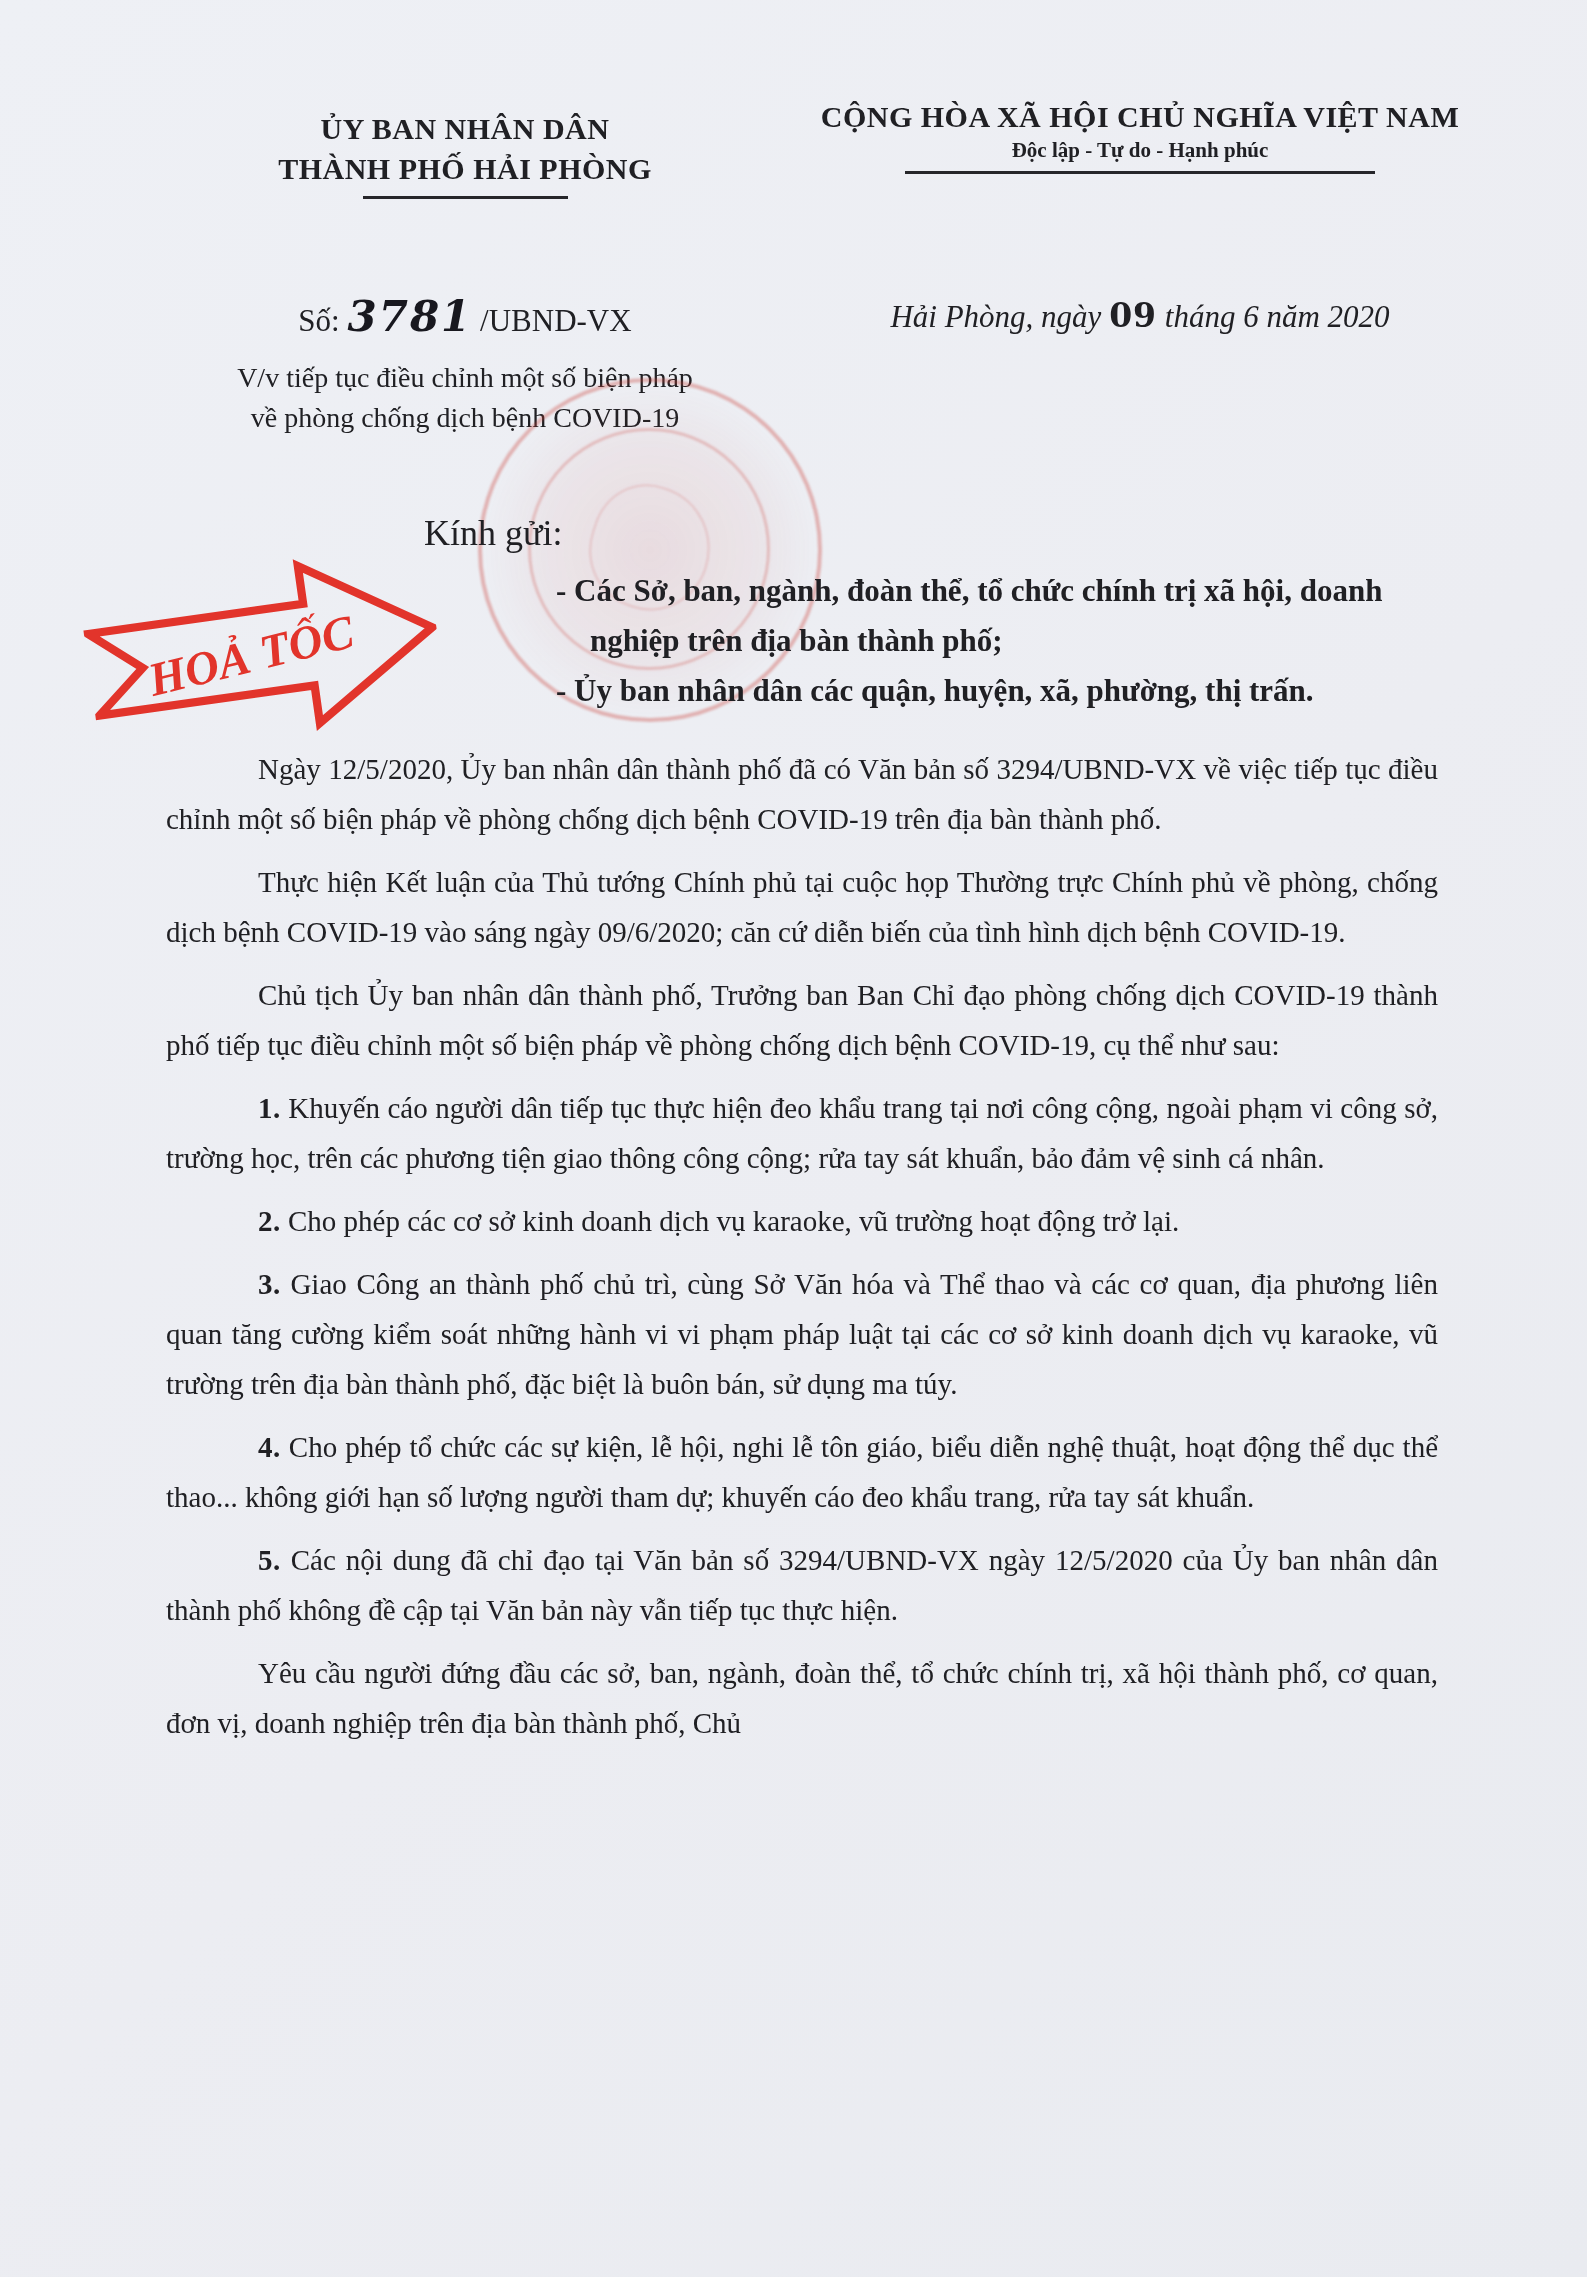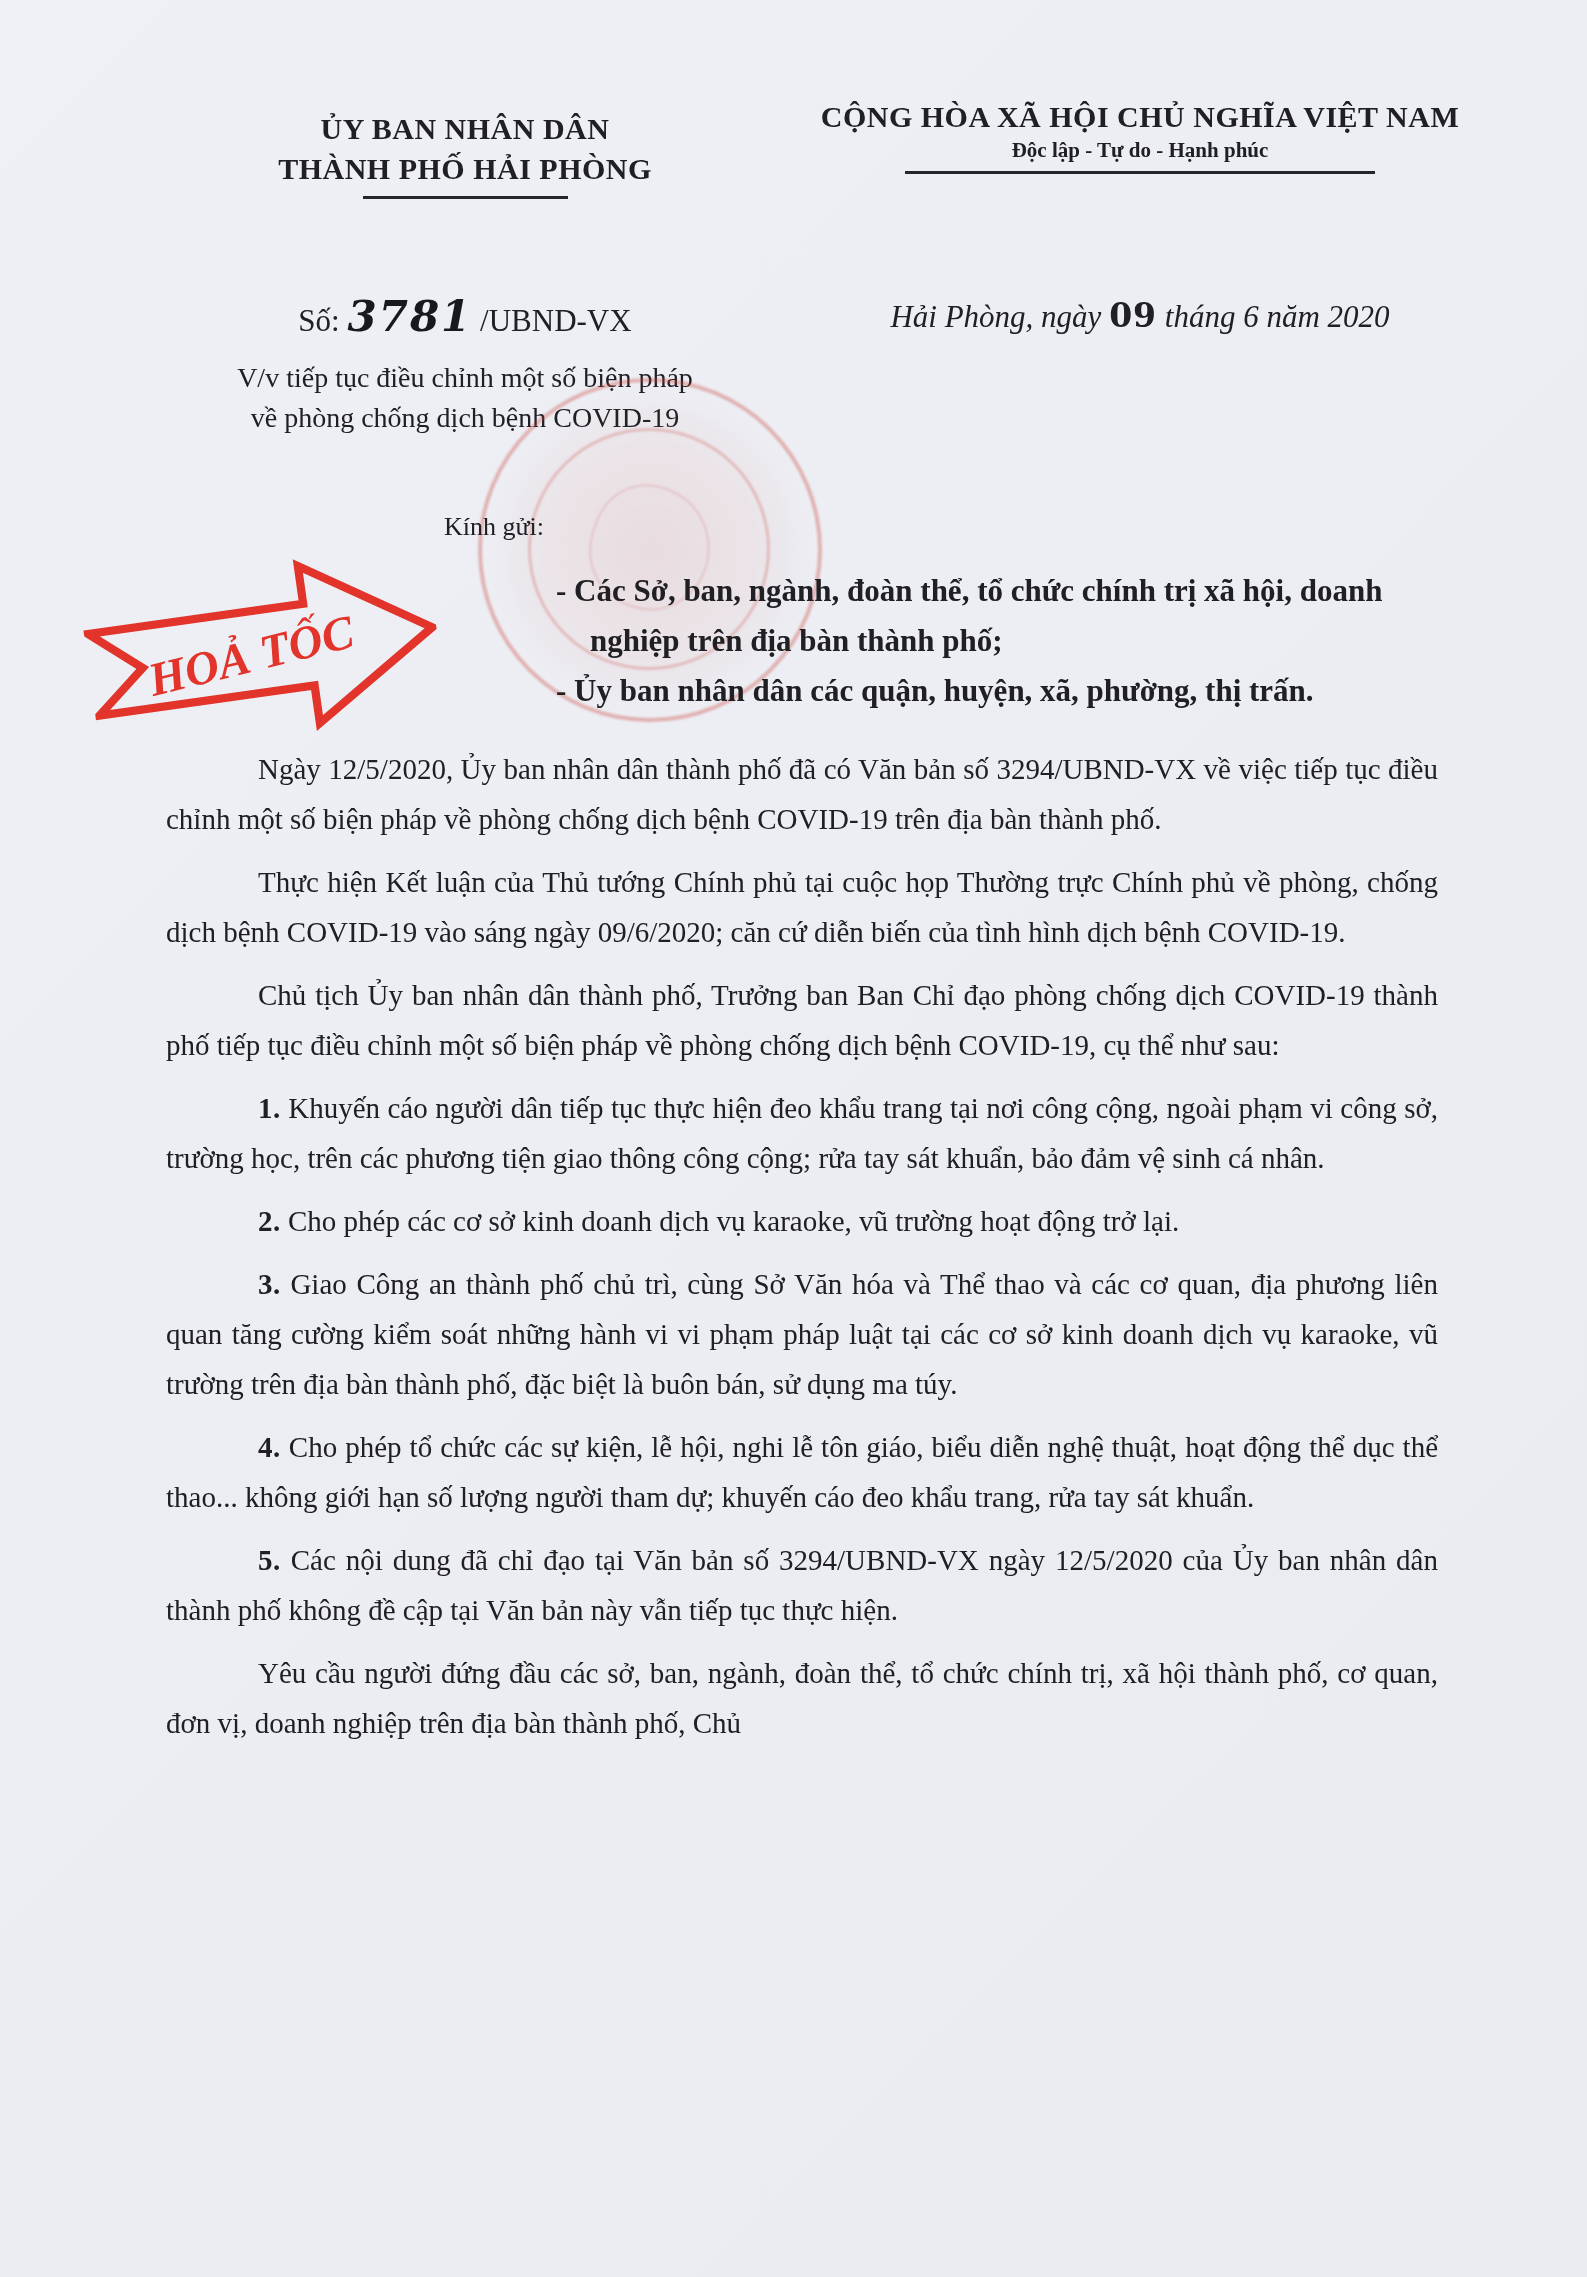--- a/index.html
+++ b/index.html
@@ -40,21 +40,21 @@
   }
   .round-seal::after{
     content:"";position:absolute;left:108px;top:104px;width:116px;height:120px;
     border:2px solid rgba(201,62,54,.18);border-radius:46% 54% 50% 50%;
     transform:rotate(18deg);
   }
   
   .urgent-stamp{position:absolute;left:88px;top:556px;width:350px;height:190px;transform:rotate(-8deg);}
   .urgent-stamp svg{width:100%;height:100%;}
   
-  .salutation{position:absolute;left:444px;top:512px;font-size:26px;}
+  .salutation{position:absolute;left:424px;top:512px;font-size:36px;}
   .recipients{position:absolute;left:556px;top:566px;width:840px;font-size:31px;line-height:50px;}
   .recipient{padding-left:34px;text-indent:-34px;font-weight:bold;}
   
   .body-text{
     position:absolute;left:166px;top:744px;width:1272px;
     font-size:29px;line-height:50px;text-align:justify;
   }
   .para{margin:0 0 13px 0;text-indent:92px;}
   .para b{letter-spacing:.5px;}
 </style>

